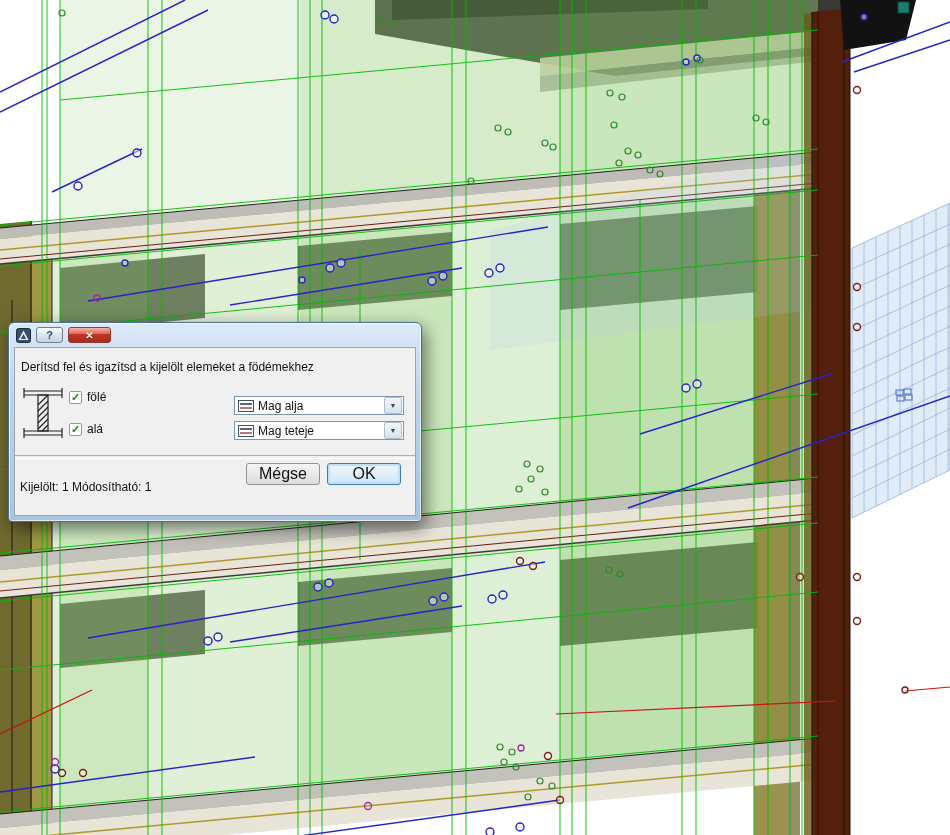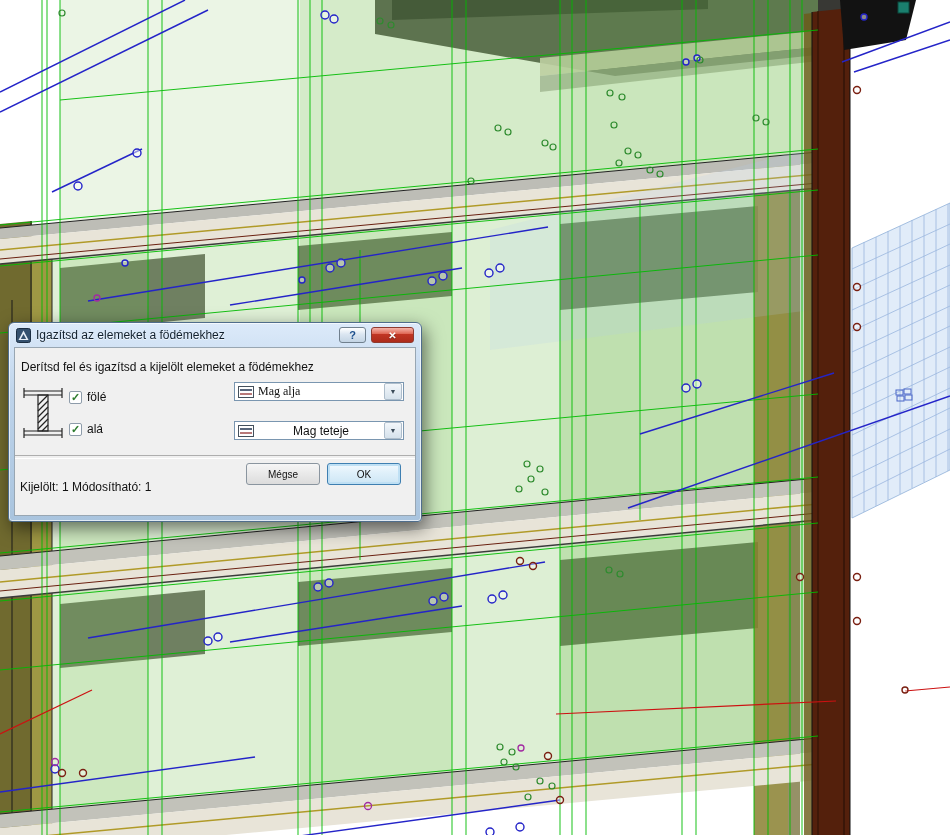--- a/index.html
+++ b/index.html
@@ -32,32 +32,32 @@
   .beam-pict{position:absolute;left:6px;top:36px;width:44px;height:58px;}
   .chk-row{position:absolute;display:flex;align-items:center;gap:5px;}
   .row1{left:54px;top:42px;}
   .row2{left:54px;top:74px;}
   .checkbox{width:13px;height:13px;background:#fff;border:1px solid #8e9caa;border-radius:2px;
             box-sizing:border-box;display:flex;align-items:center;justify-content:center;
             font-size:11px;font-weight:bold;color:#2f7d2f;line-height:10px;}
   .chk-label{color:#111;}
   .combo{position:absolute;width:170px;height:19px;background:#ffffff;border:1px solid #7a96b0;
          box-sizing:border-box;display:flex;align-items:center;}
-  .combo1{left:219px;top:34px;font-family:Liberation Serif, serif;}
-  .combo2{left:219px;top:73px;text-align:center;}
+  .combo1{left:219px;top:48px;}
+  .combo2{left:219px;top:73px;}
   .combo-icon{width:16px;height:12px;margin:0 4px 0 3px;flex:0 0 auto;}
   .combo-value{flex:1;font-size:12px;color:#111;white-space:nowrap;overflow:hidden;}
   .combo-arrow{width:16px;height:15px;margin-right:1px;border:1px solid #aebdcb;border-radius:2px;
                background:linear-gradient(#f2f6fa,#d6e2ec);display:flex;align-items:center;
                justify-content:center;font-size:7px;color:#3a4a58;}
   .separator{position:absolute;left:0px;right:0px;top:107px;height:2px;
              border-top:1px solid #aeaeae;border-bottom:1px solid #ffffff;}
   .status{position:absolute;left:5px;top:132px;color:#111;}
   .btn{position:absolute;top:115px;width:74px;height:22px;border:1px solid #8a959f;border-radius:3px;
-       background:linear-gradient(#f6f6f6,#eaeaea 45%,#dcdcdc);font-size:10px;color:#111;
+       background:linear-gradient(#f6f6f6,#eaeaea 45%,#dcdcdc);font-size:16px;color:#111;
        display:flex;align-items:center;justify-content:center;box-sizing:border-box;}
   .btn-cancel{left:231px;}
   .btn-ok{left:312px;border:1px solid #3e7fb1;
           box-shadow:inset 0 0 0 2px #bfe0f4;background:linear-gradient(#f2f9fe,#dff0fa 45%,#cde6f5);text-align:right;}
 </style>
 </head>
 <body>
 
 <div class="stage">
 
@@ -320,21 +320,20 @@
     </g>
   </svg>
 
   <div class="dialog">
     <div class="titlebar">
       <svg class="app-icon" viewBox="0 0 15 15">
         <rect x="0.5" y="0.5" width="14" height="14" rx="2" fill="#34506e" stroke="#1c2e42"></rect>
         <polygon points="7.5,2.5 12.5,12 2.5,12" fill="#e8eef6"></polygon>
         <polygon points="7.5,6 10.2,11 4.8,11" fill="#34506e"></polygon>
       </svg>
-      <span class="title">Igazítsd az elemeket a födémekhez</span>
       <div class="tb-btn btn-help">
         <span>?</span>
       </div>
       <div class="tb-btn btn-close">
         <span>✕</span>
       </div>
     </div>
 
     <div class="content">
       <div class="desc">Derítsd fel és igazítsd a kijelölt elemeket a födémekhez</div>

